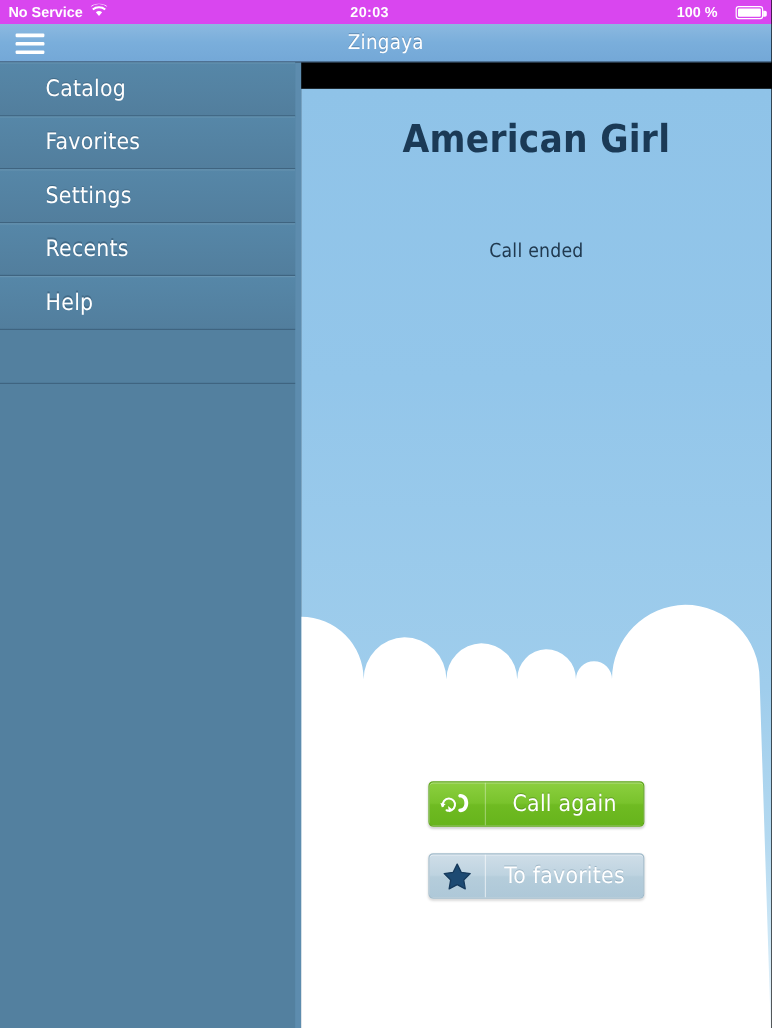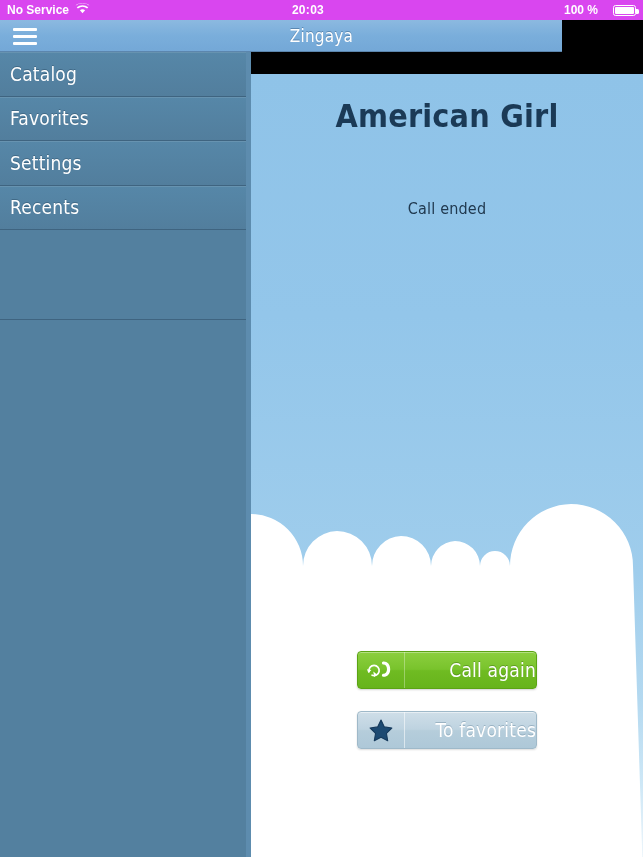--- a/index.html
+++ b/index.html
@@ -54,21 +54,21 @@
   }
   .batt-fill {
     position: absolute; left: 1px; top: 1px;
     width: 19px; height: 7px;
     background: #fff; border-radius: 1px;
   }
 
   
   .navbar {
     position: absolute; left: 0; top: 20px;
-    width: 562px; height: 32px;
+    width: 643px; height: 32px;
     background: linear-gradient(to bottom, #8cb9e0 0%, #7aaedb 50%, #74a8d7 100%);
     border-bottom: 1px solid #5c86ad;
   }
   .hamburger {
     position: absolute; left: 8px; top: 6px;
     width: 34px; height: 21px;
     display: flex; flex-direction: column;
     justify-content: center; gap: 4px;
     padding: 0 5px;
     cursor: pointer;
@@ -113,20 +113,21 @@
     border-bottom: 1px solid #3f6480;
     box-shadow: inset 0 1px 0 rgba(255,255,255,0.10);
     cursor: pointer;
   }
   .menu-item-label {
     color: #ffffff;
     font-size: 19px;
     font-family: "DejaVu Sans Condensed", "DejaVu Sans", sans-serif;
     text-shadow: 0 -1px 0 rgba(45,80,105,0.5);
     letter-spacing: 0.2px;
+    margin-left: 28px;
   }
   .menu-bottom-line {
     position: absolute; left: 0; top: 267px;
     width: 246px; height: 1px;
     background: #3f6480;
   }
 
   
   .content {
     position: absolute; left: 251px; top: 52px;
@@ -200,21 +201,21 @@
   .btn-icon {
     position: relative;
     width: 47px; height: 100%;
     display: flex; align-items: center; justify-content: center;
     flex: 0 0 47px;
   }
   .btn-call .btn-icon { border-right: 1px solid rgba(255,255,255,0.32); }
   .btn-fav .btn-icon  { border-right: 1px solid rgba(255,255,255,0.55); }
   .btn-label {
     flex: 1;
-    text-align: right;
+    text-align: center;
     color: #ffffff;
     font-size: 19px;
     font-family: "DejaVu Sans Condensed", "DejaVu Sans", sans-serif;
     letter-spacing: 0.2px;
   }
   .btn-call .btn-label { text-shadow: 0 -1px 0 rgba(70,120,20,0.55); }
   .btn-fav .btn-label  { text-shadow: 0 -1px 0 rgba(120,150,170,0.55); }
 </style>
 </head>
 <body>
@@ -261,20 +262,23 @@
           <span class="menu-item-label">Catalog</span>
         </div>
         <div class="menu-item">
           <span class="menu-item-label">Favorites</span>
         </div>
         <div class="menu-item">
           <span class="menu-item-label">Settings</span>
         </div>
         <div class="menu-item">
           <span class="menu-item-label">Recents</span>
+        </div>
+        <div class="menu-item">
+          <span class="menu-item-label">Help</span>
         </div>
       </div>
       <div class="menu-bottom-line"></div>
     </div>
   </div>
 
   <div class="content">
 
     <svg class="cloud-svg" viewBox="0 0 392 420" preserveAspectRatio="none">
       <path fill="#ffffff" d="

